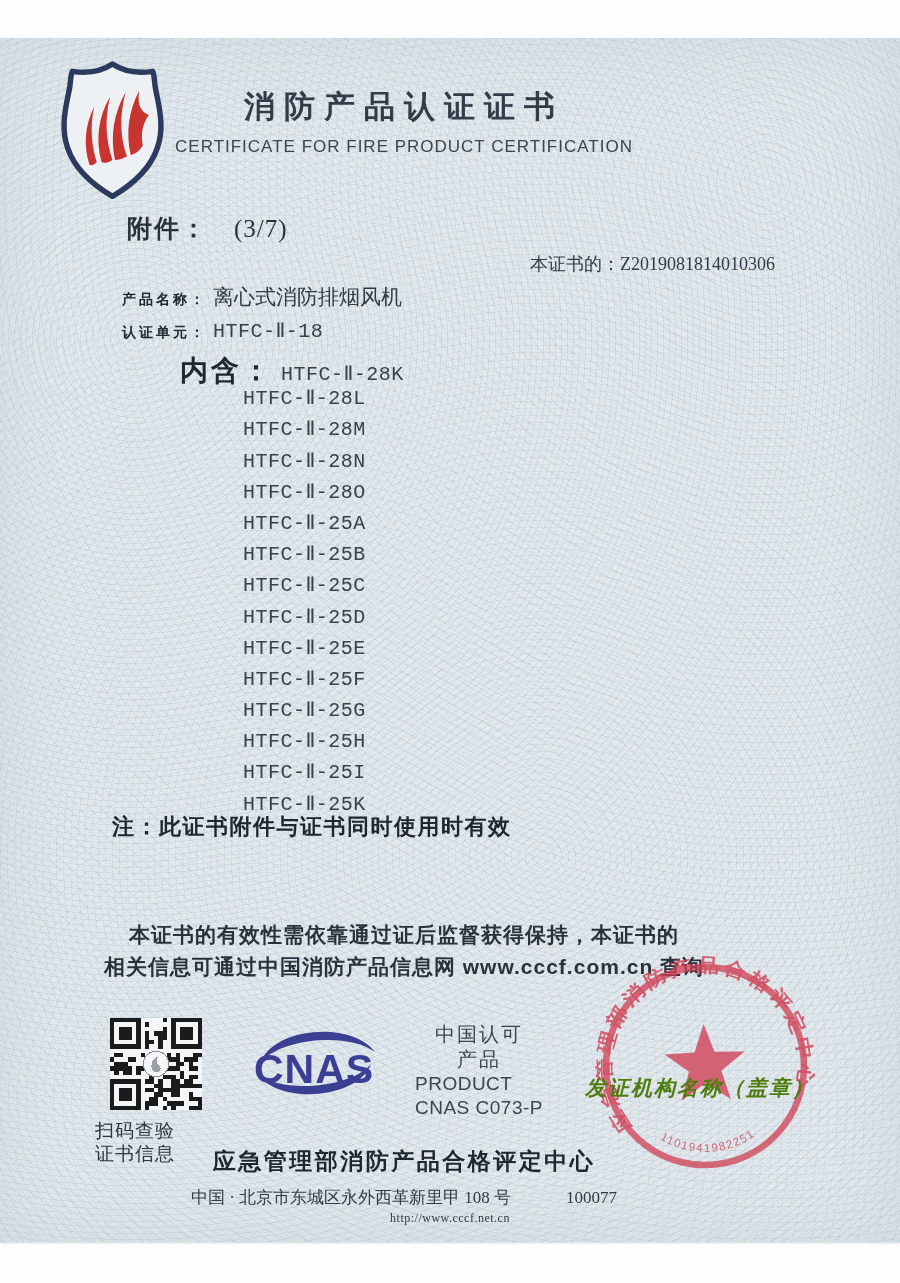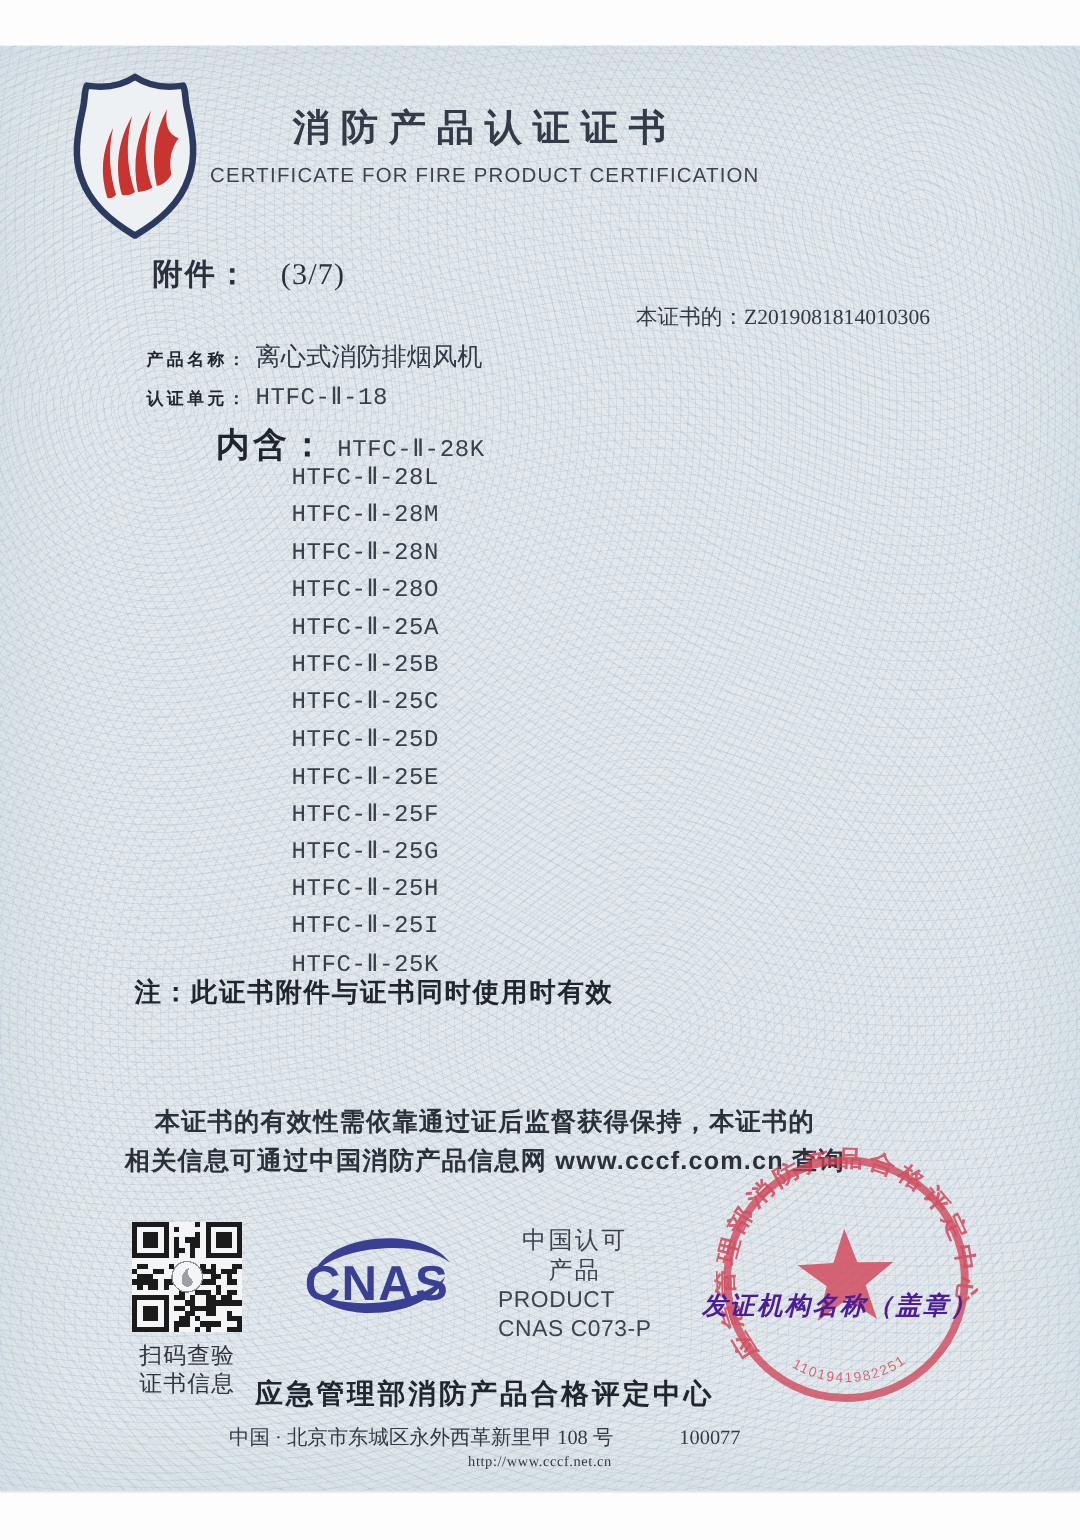--- a/index.html
+++ b/index.html
@@ -24,29 +24,29 @@
   .frow{display:flex;align-items:baseline;}
   .flabel{font-size:14px;font-weight:bold;letter-spacing:3px;color:#20262f;}
   .fvalue{font-size:21px;color:#323845;font-family:"Liberation Serif",serif;margin-left:6px;}
   .code{font-size:20px;color:#39404b;font-family:"Liberation Mono","DejaVu Sans Mono",monospace;letter-spacing:0.5px;}
   .code-line{height:31.2px;line-height:31.2px;}
   .note{left:112px;top:812px;font-size:22px;font-weight:bold;letter-spacing:1.5px;color:#20262f;}
   .validity{font-size:21px;font-weight:600;color:#2b313b;letter-spacing:1px;}
   .v1{top:921px;} .v2{top:953px;}
   .qr{left:110px;top:1018px;width:92px;height:92px;}
   .qr svg{width:100%;height:100%;}
-  .qr-caption{left:95px;top:1119px;width:122px;text-align:center;font-size:19px;line-height:23px;color:#2f353d;font-weight:500;letter-spacing:1px;}
+  .qr-caption{left:95px;top:1119px;width:122px;font-size:19px;line-height:23px;color:#2f353d;font-weight:500;letter-spacing:1px;}
   .cnas-logo{left:251px;top:1016px;width:130px;height:92px;}
   .cnas-logo svg{width:100%;height:100%;}
   .cnas-text{left:415px;top:1022px;color:#3d4450;}
   .cnas-text .cn{font-size:20px;line-height:25px;letter-spacing:2px;font-weight:400;text-align:center;}
   .cnas-text .en{font-size:19px;line-height:24px;letter-spacing:0.5px;font-weight:500;}
   .stamp{left:595px;top:956px;width:220px;height:220px;opacity:.88;}
   .stamp svg{width:100%;height:100%;}
-  .stamp-caption{left:585px;top:1074px;font-size:21px;font-style:italic;font-family:"Liberation Serif",serif;color:#4c1d95;letter-spacing:2px;font-weight:600;}
+  .stamp-caption{left:585px;top:1074px;font-size:21px;font-style:italic;font-family:"Liberation Serif",serif;color:#4d7c0f;letter-spacing:2px;font-weight:600;}
   .footer-org{top:1146px;font-size:23px;font-weight:bold;letter-spacing:2.5px;color:#20262f;}
   .footer-addr{top:1186px;font-size:17px;color:#333945;font-family:"Liberation Serif",serif;}
   .footer-addr .post{margin-left:55px;}
   .footer-url{top:1211px;font-size:12px;color:#333945;font-family:Liberation Serif, serif;letter-spacing:0.5px;padding-left:46px;}
   .row-product{left:122px;top:283px;}
   .row-unit{left:122px;top:318px;}
   .row-includes{left:180px;top:352px;}
   .includes-list{left:243px;top:383.2px;}
   .logo{left:45px;top:58px;width:135px;height:148px;}
   .logo svg{width:100%;height:100%;}

